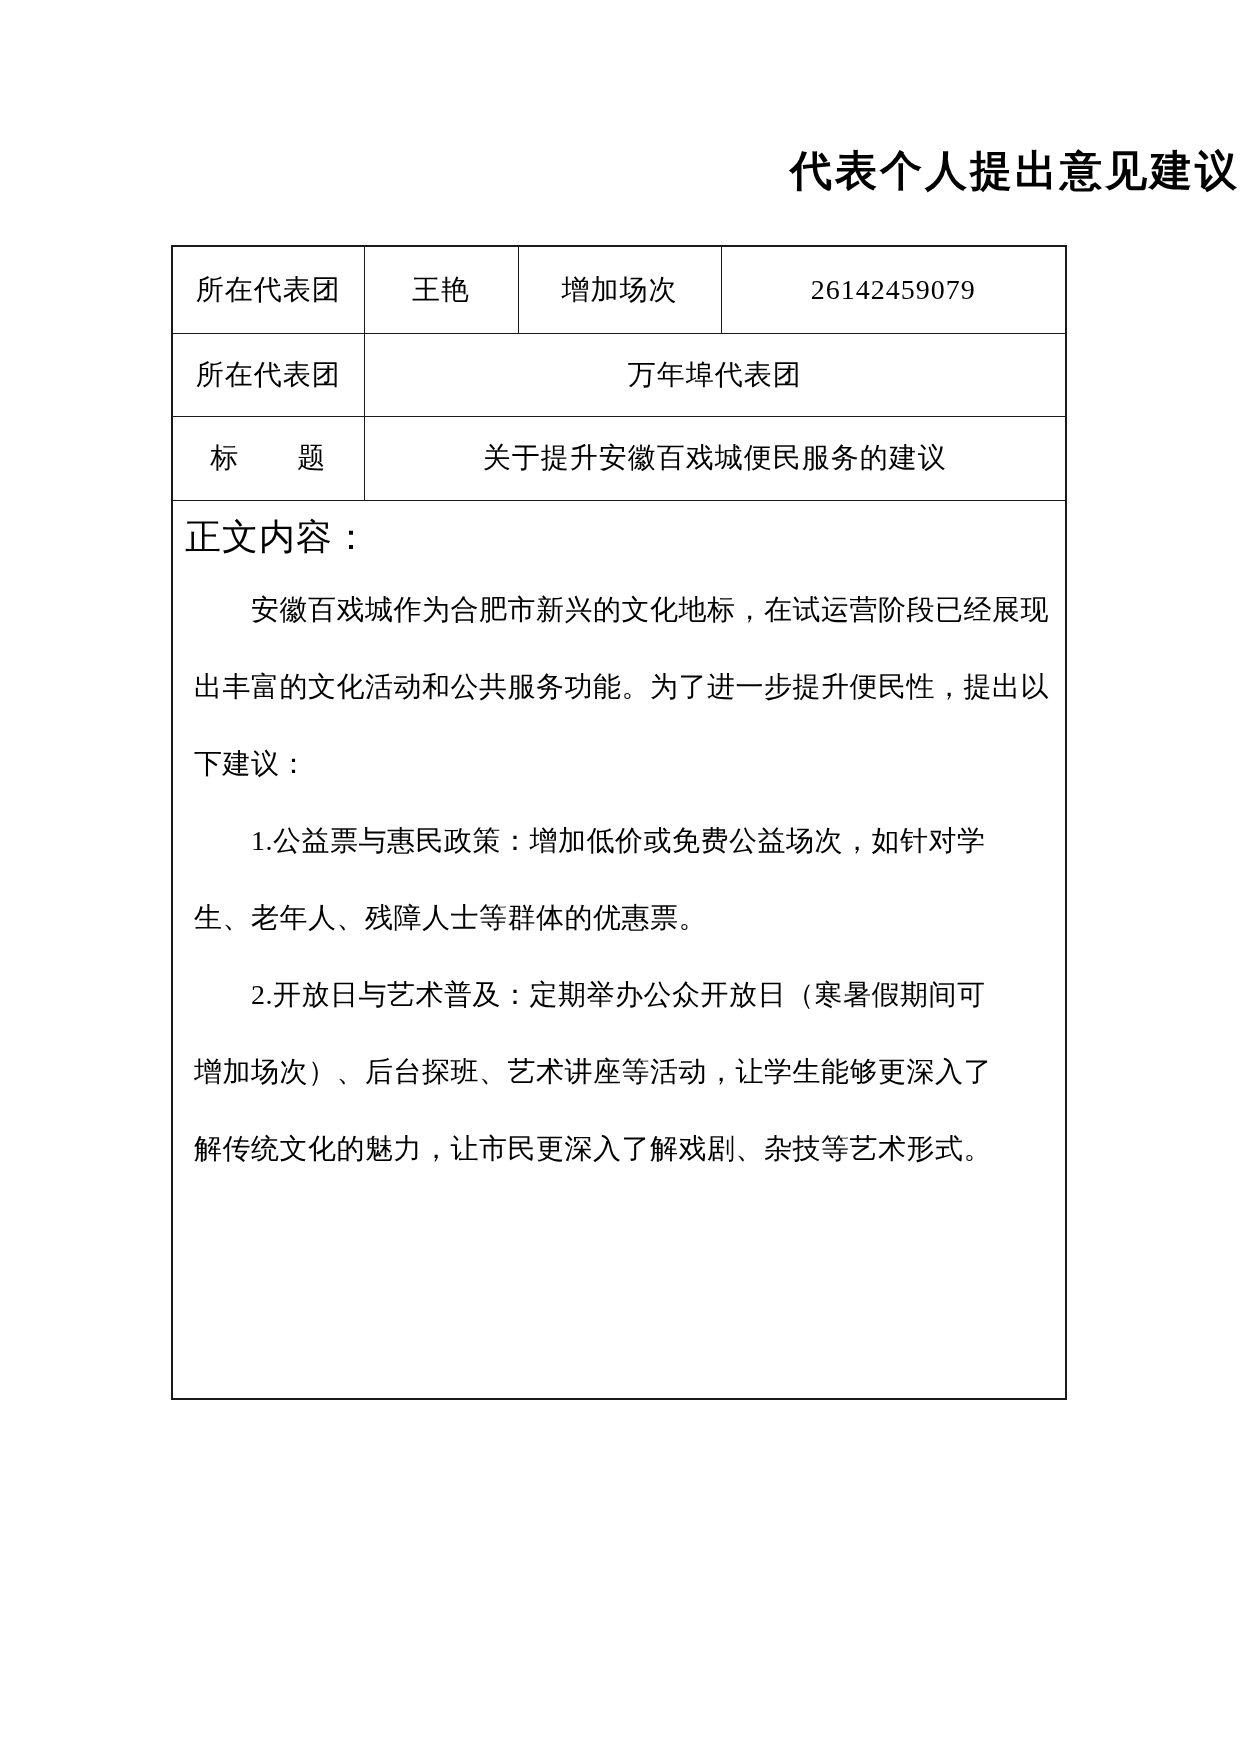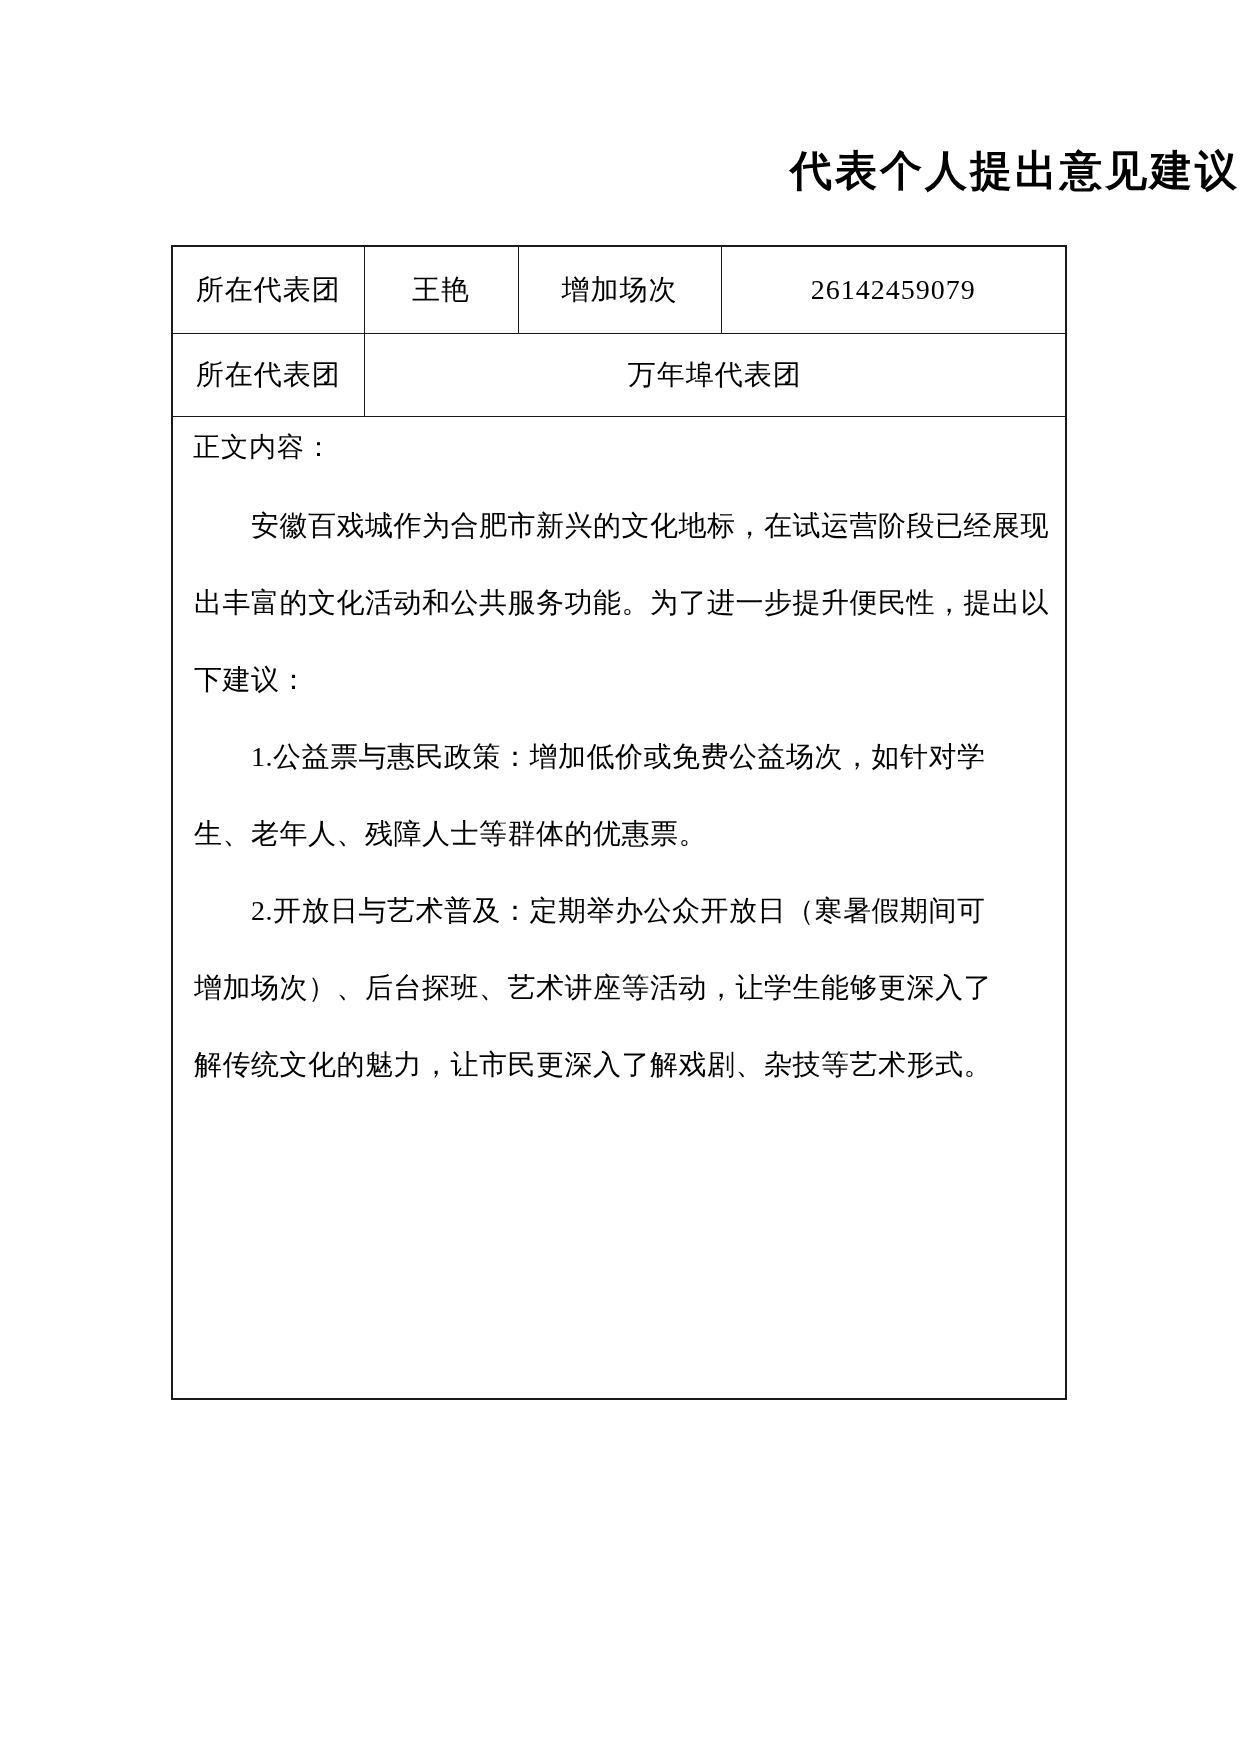--- a/index.html
+++ b/index.html
@@ -57,23 +57,23 @@
   .value-cell {
     font-family: Liberation Serif, serif;
     letter-spacing: 1px;
   }
   .body-cell {
     vertical-align: top !important;
     text-align: left !important;
   }
   .body-label {
     font-family: "Liberation Sans", sans-serif;
-    font-size: 27px;
+    font-size: 36px;
     letter-spacing: 1px;
-    padding: 12px 0 0 20px;
+    padding: 12px 0 0 12px;
     height: 44px;
   }
   .body-text {
     margin-top: 14px;
     padding: 0 20px 0 21px;
   }
   .body-line {
     height: 77px;
     line-height: 77px;
     font-family: Liberation Serif, serif;
@@ -101,20 +101,24 @@
         <tr style="height:87px">
       <td class="label-cell">所在代表团</td>
       <td class="value-cell">王艳</td>
       <td class="label-cell">增加场次</td>
       <td class="value-cell">26142459079</td>
     </tr>
     <tr style="height:83px">
       <td class="label-cell">所在代表团</td>
       <td class="value-cell" colspan="3">万年埠代表团</td>
     </tr>
+    <tr style="height:84px">
+      <td class="label-cell">标　　题</td>
+      <td class="value-cell" colspan="3">关于提升安徽百戏城便民服务的建议</td>
+    </tr>
     <tr>
       <td class="body-cell" colspan="4">
         <div class="body-label">正文内容：</div>
         <div class="body-text">
           <div class="body-line">　　安徽百戏城作为合肥市新兴的文化地标，在试运营阶段已经展现</div>
           <div class="body-line">出丰富的文化活动和公共服务功能。为了进一步提升便民性，提出以</div>
           <div class="body-line">下建议：</div>
           <div class="body-line">　　1.公益票与惠民政策：增加低价或免费公益场次，如针对学</div>
           <div class="body-line">生、老年人、残障人士等群体的优惠票。</div>
           <div class="body-line">　　2.开放日与艺术普及：定期举办公众开放日（寒暑假期间可</div>

